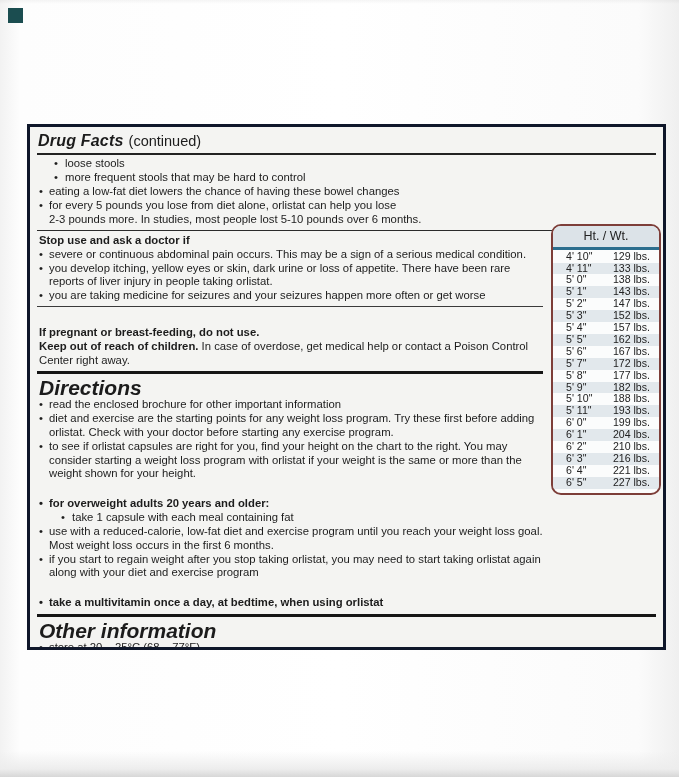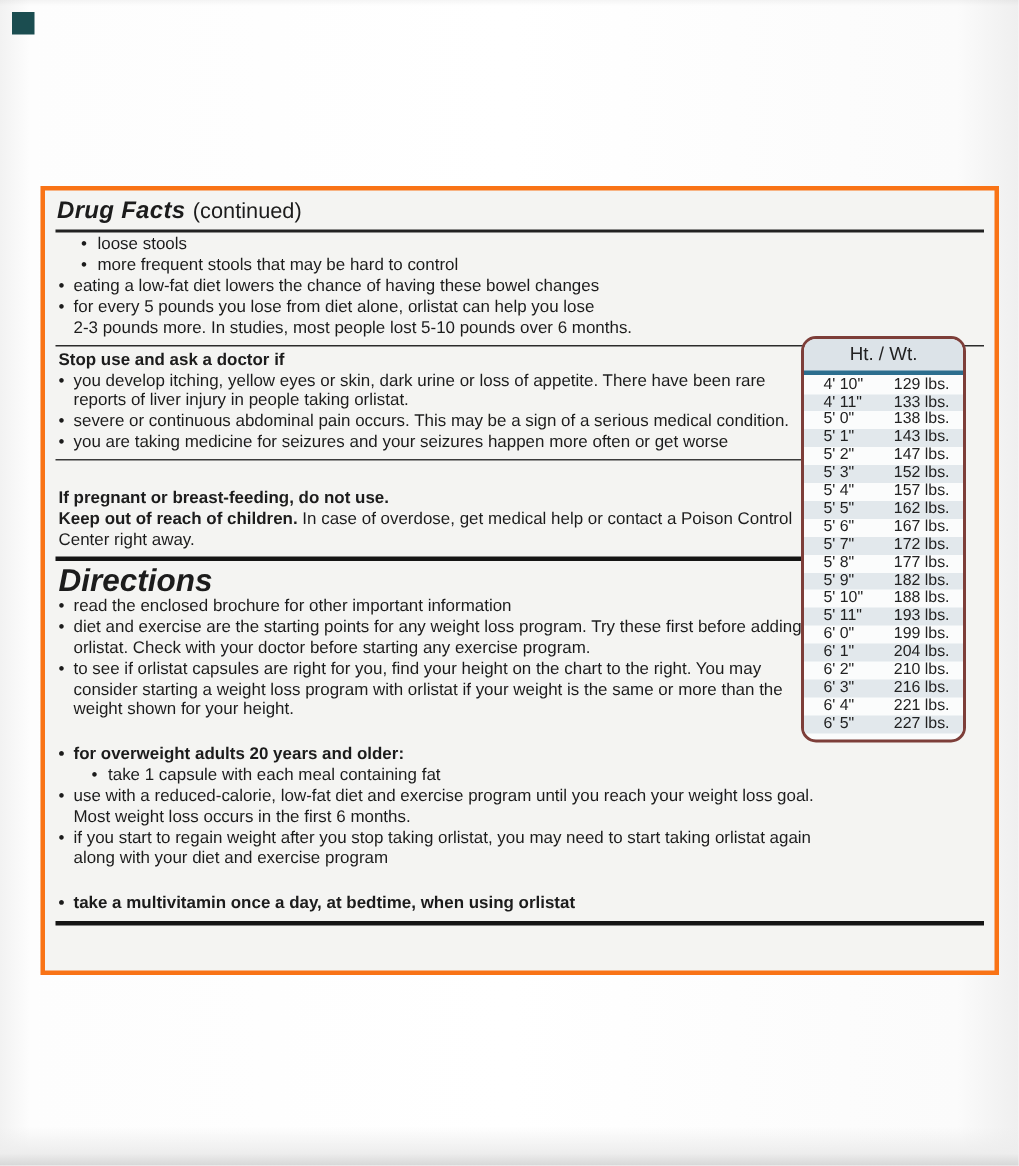--- a/index.html
+++ b/index.html
@@ -9,21 +9,21 @@
     background:
       linear-gradient(to bottom, rgba(0,0,0,0.04) 0px, rgba(0,0,0,0) 4px),
       linear-gradient(to top, #d7d7d7 0px, #ededed 8px, rgba(255,255,255,0) 26px),
       linear-gradient(to right, #f2f2f2 0px, #fdfdfd 20px, #ffffff 50%, #fbfbfb 94%, #efefef 100%),
       #fdfdfd;
     color:#1c1c1c;
   }
   .corner-mark{position:absolute;left:8px;top:8px;width:15px;height:15px;background:#1b4d50;}
   .label-box{
     position:absolute;left:27px;top:124px;width:619px;height:520px;
-    background:#f4f4f2;border:3px solid #f97316;
+    background:#f4f4f2;border:3px solid #0f172a;
     padding:0 7px;box-sizing:content-box;overflow:hidden;
     font-size:11.3px;line-height:13.6px;
   }
   .title-row{
     padding:4px 1px 2px 1px;border-bottom:2px solid #222;
     font-size:16px;line-height:19px;
   }
   .df-bold{font-weight:bold;font-style:italic;letter-spacing:0.2px;}
   .df-cont{font-style:normal;font-weight:normal;font-size:14.5px;margin-left:5px;}
   .sec{padding:2px 1px;}
@@ -38,21 +38,21 @@
   .bold{font-weight:bold;margin-top:16px;}
   .rule-thin-full{border-top:1.5px solid #2b2b2b;margin:1px 0;}
   .rule-thin-col{border-top:1.2px solid #3a3a3a;width:506px;margin:1px 0;}
   .rule-thick-col{border-top:3px solid #151515;width:506px;margin:2px 0 1px 0;}
   .rule-thick-full{border-top:3px solid #151515;margin:2px 0 1px 0;}
   .sec-head{font-weight:bold;font-style:italic;font-size:21px;line-height:19px;padding:1px 0 1px 1px;}
   .stop-head{font-weight:bold;padding-left:1px;}
   .warn-p{padding-left:1px;}
   
   .hw-table{
-    position:absolute;right:19px;top:97px;width:110px;height:271px;
+    position:absolute;right:2px;top:97px;width:110px;height:271px;
     border:2.5px solid #7d3e39;border-radius:10px;overflow:hidden;
     background:#fbfcfc;box-sizing:border-box;
   }
   .hw-header{
     background:#dce3e8;border-bottom:3px solid #2c6e8e;
     text-align:center;font-size:12.5px;padding:4px 0 3px 0;color:#222;
   }
   .hw-rows{padding:1px 0;}
   .hw-tr{display:flex;justify-content:space-between;font-size:10.6px;line-height:11.9px;padding:0 9px 0 13px;color:#222;}
   .hw-tr:nth-child(even){background:#e2e8ec;}
@@ -75,22 +75,22 @@
     <div class="b ind">more frequent stools that may be hard to control</div>
     <div class="b">eating a low-fat diet lowers the chance of having these bowel changes</div>
     <div class="b">for every 5 pounds you lose from diet alone, orlistat can help you lose</div>
     <div class="cont-line">2-3 pounds more. In studies, most people lost 5-10 pounds over 6 months.</div>
   </div>
 
   <div class="rule-thin-full"></div>
 
   <div class="sec narrow">
     <div class="stop-head">Stop use and ask a doctor if</div>
+    <div class="b">severe or continuous abdominal pain occurs. This may be a sign of a serious medical condition.</div>
     <div class="b">you develop itching, yellow eyes or skin, dark urine or loss of appetite. There have been rare reports of liver injury in people taking orlistat.</div>
-    <div class="b">severe or continuous abdominal pain occurs. This may be a sign of a serious medical condition.</div>
     <div class="b">you are taking medicine for seizures and your seizures happen more often or get worse</div>
   </div>
 
   <div class="rule-thin-col"></div>
 
   <div class="sec narrow">
     <div class="warn-p bold">If pregnant or breast-feeding, do not use.</div>
     <div class="warn-p">
       <span class="bold">Keep out of reach of children.</span><span> In case of overdose, get medical help or contact a Poison Control Center right away.</span>
     </div>
@@ -105,20 +105,25 @@
     <div class="b">to see if orlistat capsules are right for you, find your height on the chart to the right. You may consider starting a weight loss program with orlistat if your weight is the same or more than the weight shown for your height.</div>
     <div class="b bold">for overweight adults 20 years and older:</div>
     <div class="b sub">take 1 capsule with each meal containing fat</div>
     <div class="b">use with a reduced-calorie, low-fat diet and exercise program until you reach your weight loss goal. Most weight loss occurs in the first 6 months.</div>
     <div class="b">if you start to regain weight after you stop taking orlistat, you may need to start taking orlistat again along with your diet and exercise program</div>
     <div class="b bold">take a multivitamin once a day, at bedtime, when using orlistat</div>
   </div>
 
   <div class="rule-thick-full"></div>
 
+  <div class="sec">
+    <div class="sec-head">Other information</div>
+    <div class="b">store at 20 – 25°C (68 – 77°F)</div>
+    <div class="b">protect drug from excessive light, humidity and temperatures over 30°C (86°F)</div>
+  </div>
 
   <div class="hw-table">
     <div class="hw-header">Ht. / Wt.</div>
     <div class="hw-rows">
       <div class="hw-tr">
           <span class="hw-ht">4' 10"</span>
           <span class="hw-wt">129 lbs.</span>
         </div>
       <div class="hw-tr">
           <span class="hw-ht">4' 11"</span>

